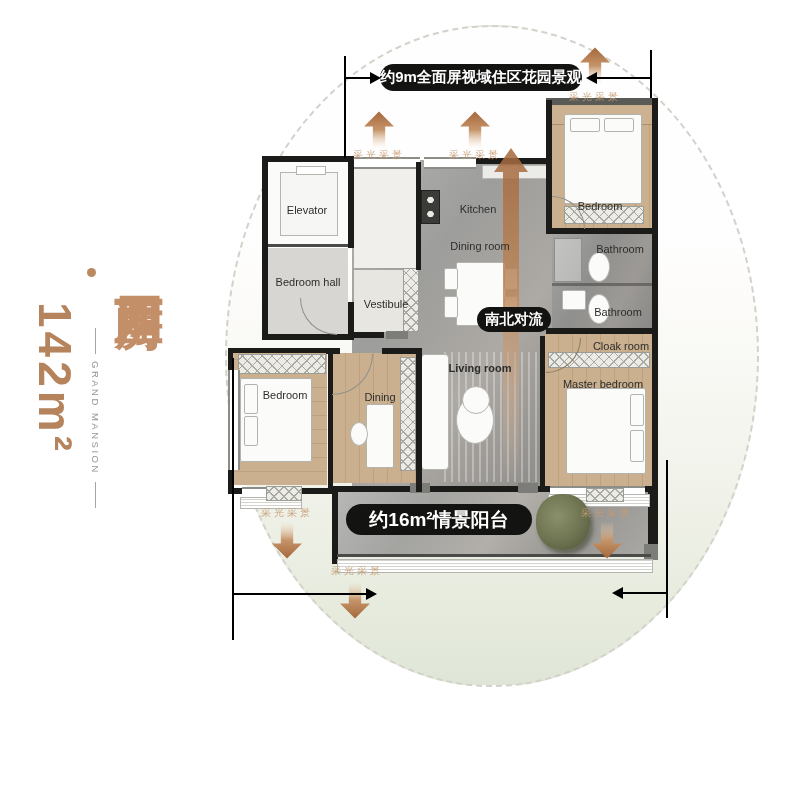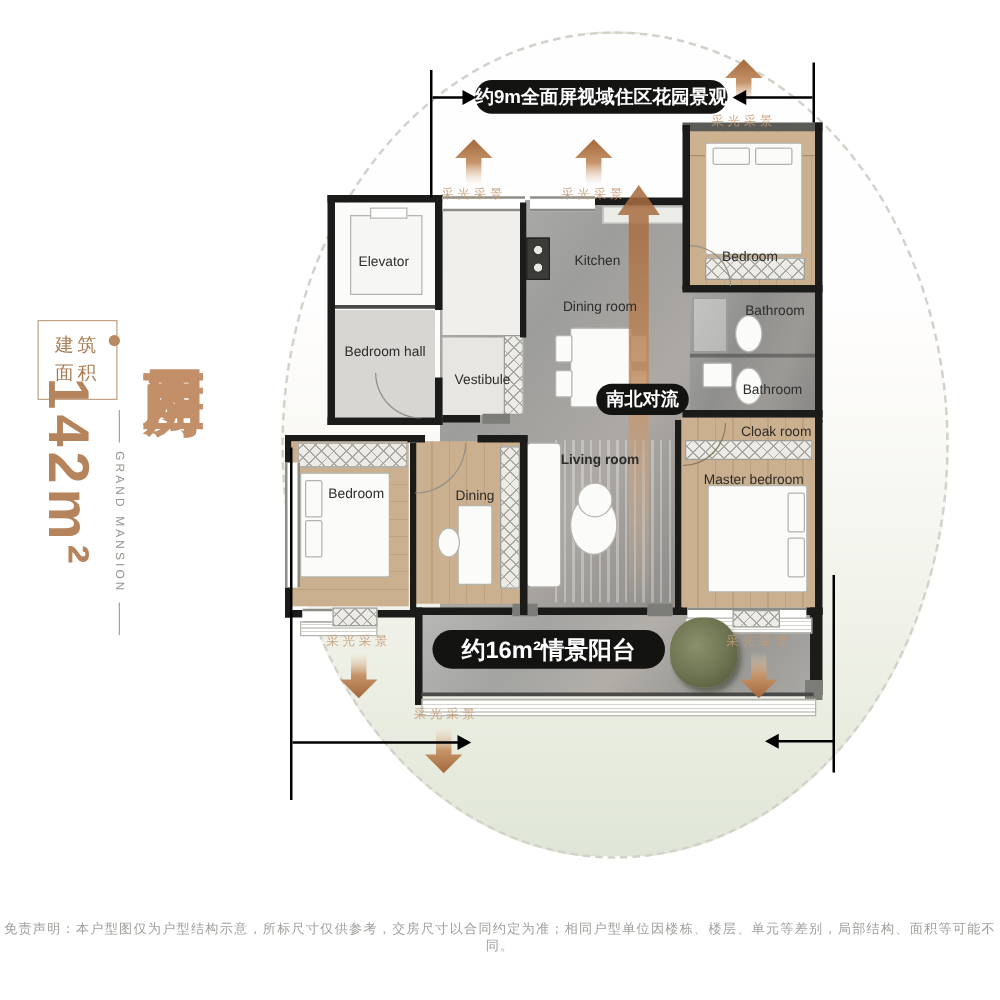--- a/index.html
+++ b/index.html
@@ -247,28 +247,23 @@
         <polygon points="17,42 0,25 10,25 10,0 24,0 24,25 34,25" fill="url(#gD)"></polygon>
       </svg>
     </div>
   <div class="daylight" style="left:572px;top:506px;width:70px;">采光采景</div>
   <div class="abs" style="left:592px;top:520px;z-index:4;">
     <svg width="30" height="40" viewBox="0 0 34 42">
         <polygon points="17,42 0,25 10,25 10,0 24,0 24,25 34,25" fill="url(#gD)"></polygon>
       </svg>
     </div>
 
-  <div class="area-box">
-    <span>建筑</span>
-    <span>面积</span>
-  </div>
   <div class="area-dot"></div>
   <div class="area-num">142m²</div>
   <div class="grand">
     <div class="vline"></div>
     <span>GRAND MANSION</span>
     <div class="vline"></div>
   </div>
   <div class="headline">四房两厅两卫</div>
 
-  <div class="disclaimer">免责声明：本户型图仅为户型结构示意，所标尺寸仅供参考，交房尺寸以合同约定为准；相同户型单位因楼栋、楼层、单元等差别，局部结构、面积等可能不同。</div>
 
 </div>
 
 </body></html>

